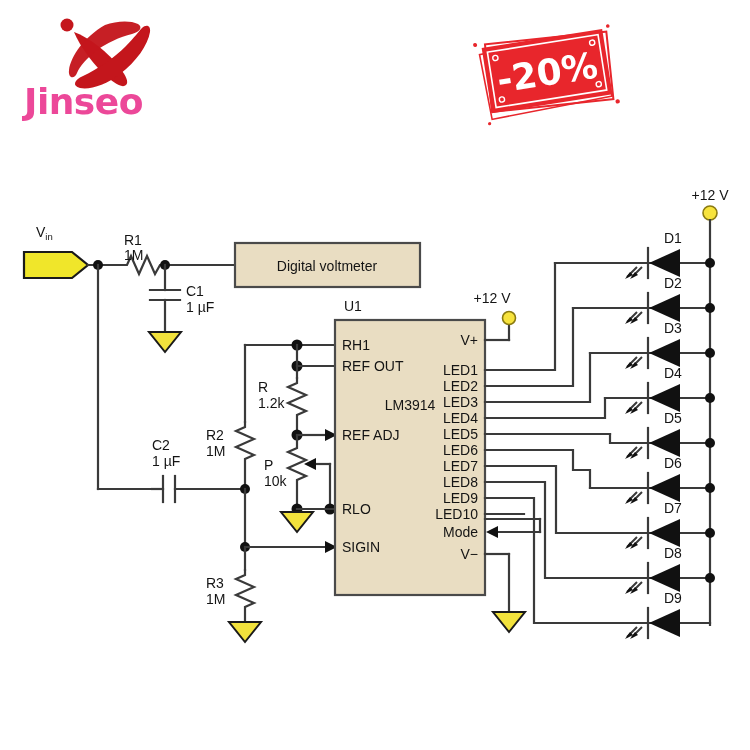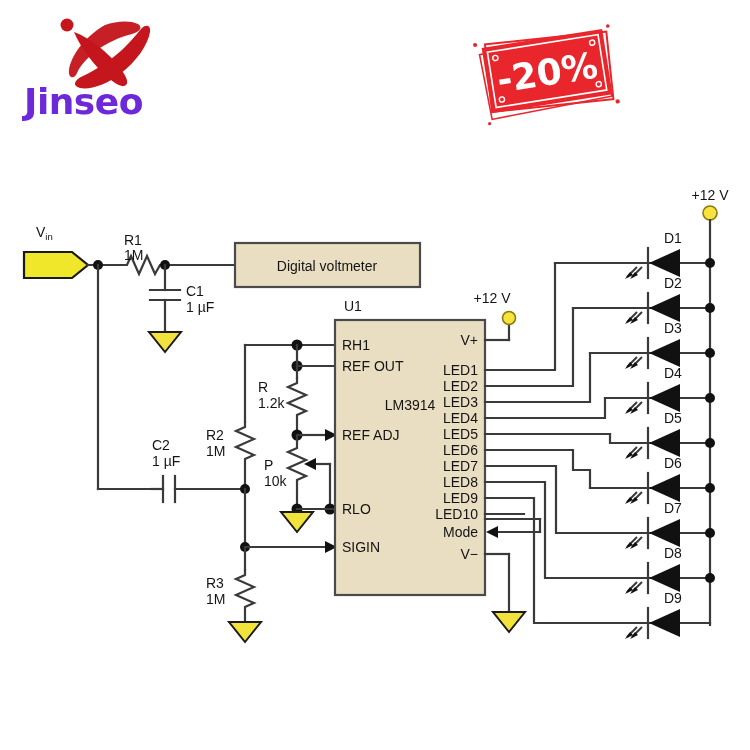--- a/index.html
+++ b/index.html
@@ -23,21 +23,21 @@
   .lbl{font-family:"Liberation Sans","DejaVu Sans",sans-serif;font-size:14px;fill:#141414;}
   .lbl-pin{font-family:"Liberation Sans","DejaVu Sans",sans-serif;font-size:14px;fill:#141414;}
   .lbl-sub{font-size:9.5px;}
   .lbl-box{font-family:"Liberation Sans","DejaVu Sans",sans-serif;font-size:14px;fill:#141414;}
 
   
   #logo{position:absolute;left:22px;top:12px;width:170px;height:112px;}
   #logo .wordmark{
     position:absolute;left:2px;top:72px;
     font-family:"DejaVu Sans","Liberation Sans",sans-serif;
-    font-size:36px;font-weight:700;letter-spacing:-0.5px;color:#6d28d9;
+    font-size:36px;font-weight:700;letter-spacing:-0.5px;color:#ec4899;
     line-height:1;
   }
   #logo svg{position:absolute;left:28px;top:0;}
 
   
   #sticker{
     position:absolute;left:473px;top:22px;width:150px;height:110px;
   }
 </style>
 </head>

